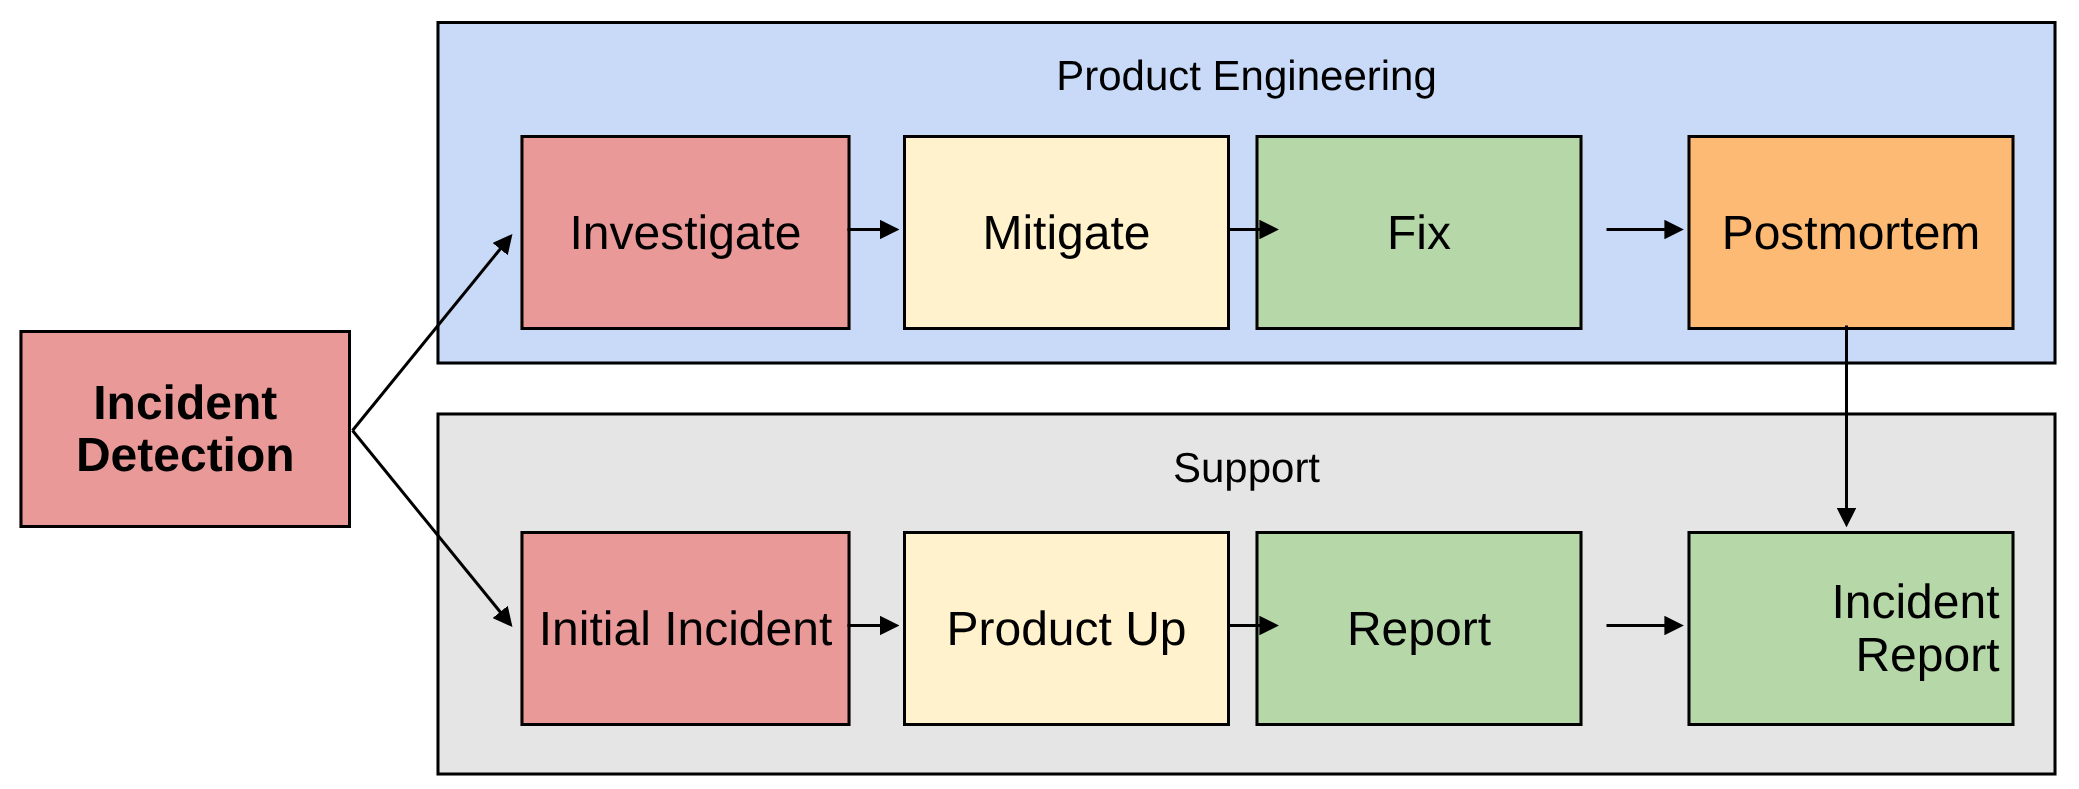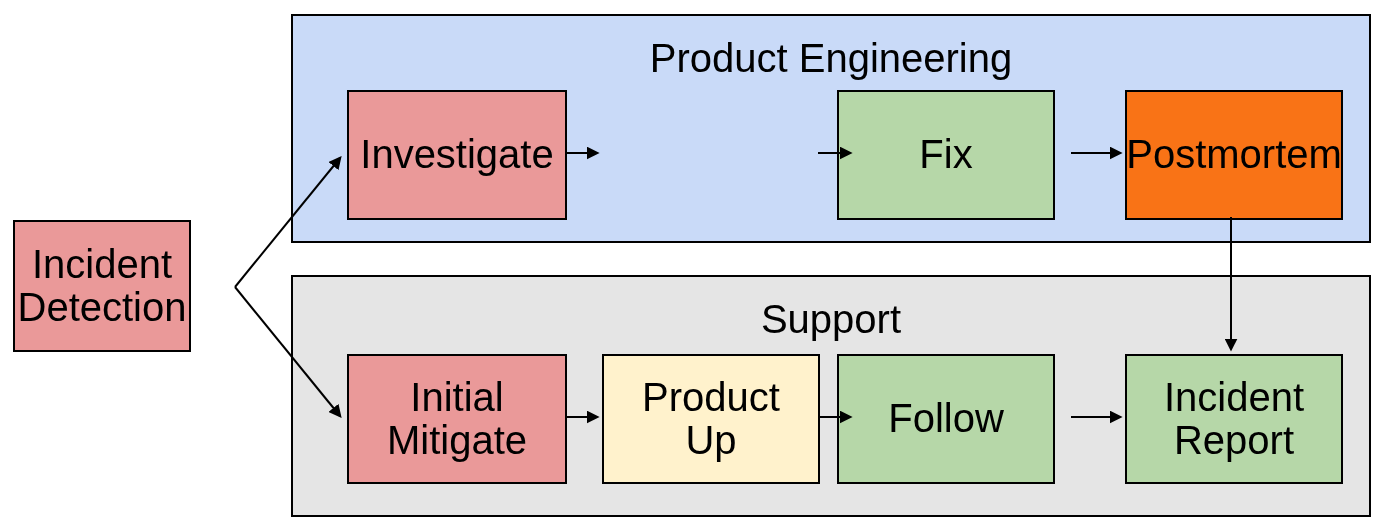--- a/index.html
+++ b/index.html
@@ -16,75 +16,76 @@
     position: absolute;
     box-sizing: border-box;
     border: 2px solid #000000;
   }
   .lane-title {
     position: absolute;
     left: 0;
     right: 0;
     top: 20px;
     text-align: center;
-    font-size: 40px;
+    font-size: 28px;
     line-height: 1.1;
     white-space: nowrap;
   }
   .node {
     position: absolute;
     box-sizing: border-box;
     border: 2px solid #000000;
     display: flex;
     align-items: center;
     justify-content: center;
     text-align: center;
-    font-size: 40px;
+    font-size: 32px;
     line-height: 1.08;
     padding: 0 8px;
   }
   .lane1 { left: 291px; top: 14px;  width: 1080px; height: 229px; }
   .lane2 { left: 291px; top: 275px; width: 1080px; height: 242px; }
   .lane1 .node { top: 74px; height: 130px; }
   .lane2 .node { top: 77px; height: 130px; }
   .n-pos1 { left: 54px;  width: 220px; }
   .n-pos2 { left: 309px; width: 218px; }
   .n-pos3 { left: 544px; width: 218px; }
   .n-pos4 { left: 832px; width: 218px; }
   .start-node {
-    left: 13px; top: 220px; width: 178px; height: 132px;
+    left: 13px; top: 220px; width: 221px; height: 132px; font-weight: bold;
   }
   .arrows {
     position: absolute;
     left: 0; top: 0;
     width: 1386px; height: 526px;
     pointer-events: none;
   }
   .arrows line { stroke: #000000; stroke-width: 2; }
 </style>
 </head>
 <body>
 
 <div class="canvas" style="background-color: rgb(255, 255, 255);">
 
   <div class="node start-node" style="background-color: rgb(234, 153, 153);">Incident Detection</div>
 
   <div class="lane lane1" style="background-color: rgb(201, 218, 248);">
     <div class="lane-title">Product Engineering</div>
     <div class="node n-pos1" style="background-color: rgb(234, 153, 153);">Investigate</div>
+    <div class="node n-pos2" style="background-color: rgb(255, 242, 204);">Mitigate</div>
     <div class="node n-pos3" style="background-color: rgb(182, 215, 168);">Fix</div>
-    <div class="node n-pos4" style="background-color: #f97316; text-align: right;">Postmortem</div>
+    <div class="node n-pos4" style="background-color: #fdba74; text-align: right;">Postmortem</div>
   </div>
 
   <div class="lane lane2" style="background-color: #e5e5e5;">
     <div class="lane-title">Support</div>
-    <div class="node n-pos1" style="background-color: rgb(234, 153, 153);">Initial Mitigate</div>
+    <div class="node n-pos1" style="background-color: rgb(234, 153, 153);">Initial Incident</div>
     <div class="node n-pos2" style="background-color: rgb(255, 242, 204);">Product Up</div>
-    <div class="node n-pos3" style="background-color: rgb(182, 215, 168);">Follow</div>
-    <div class="node n-pos4" style="background-color: rgb(182, 215, 168);">Incident Report</div>
+    <div class="node n-pos3" style="background-color: rgb(182, 215, 168);">Report</div>
+    <div class="node n-pos4" style="background-color: rgb(182, 215, 168); text-align: right;">Incident Report</div>
   </div>
 
   <svg class="arrows" viewBox="0 0 1386 526" xmlns="http://www.w3.org/2000/svg">
     <defs>
       <marker id="arrow" viewBox="0 0 10 10" refX="8" refY="5" markerWidth="6.5" markerHeight="6.5" orient="auto-start-reverse">
         <path d="M 0 0 L 10 5 L 0 10 z" fill="#000000"></path>
       </marker>
     </defs>
     <line x1="235" y1="287" x2="340" y2="158" marker-end="url(#arrow)"></line>
     <line x1="235" y1="287" x2="340" y2="416" marker-end="url(#arrow)"></line>

